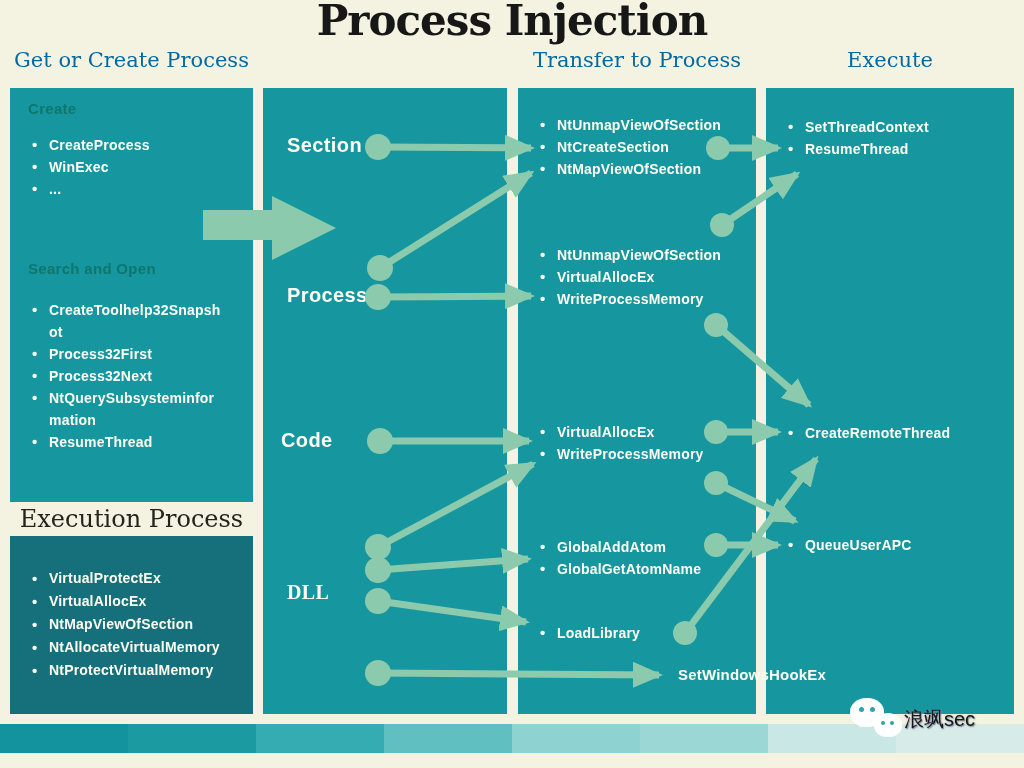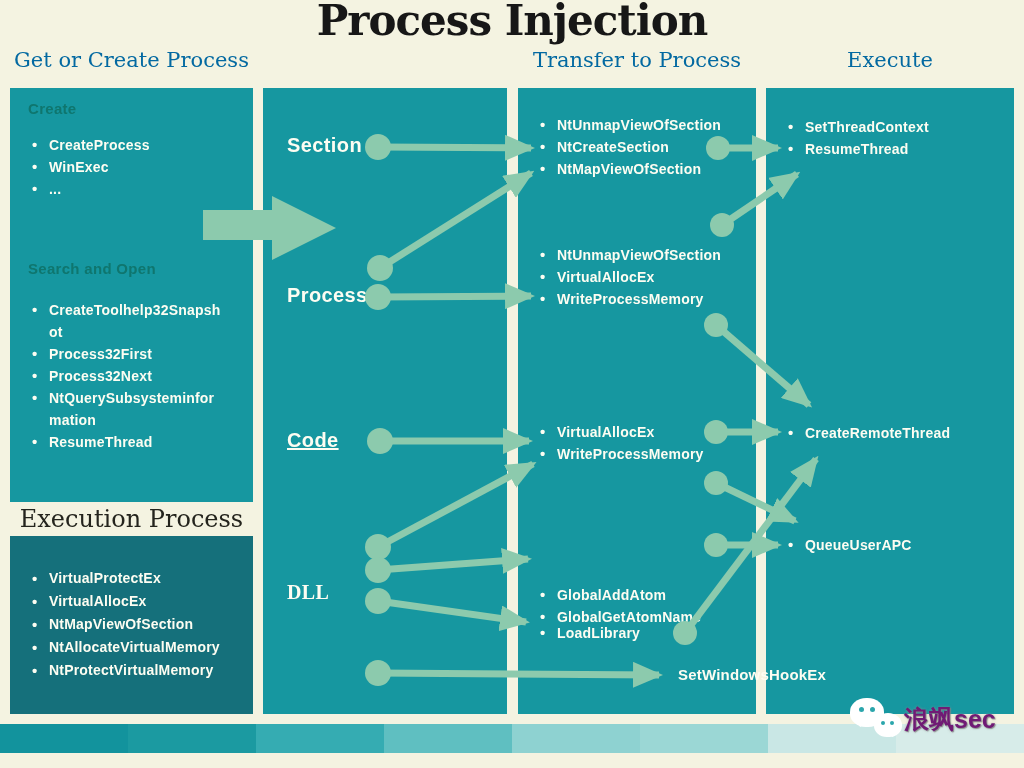--- a/index.html
+++ b/index.html
@@ -47,21 +47,21 @@
   .wechat{position:relative;width:56px;height:46px;flex:0 0 auto;}
   .bub1{position:absolute;left:2px;top:2px;width:34px;height:29px;background:#fff;
         border-radius:48% 48% 46% 46%;}
   .bub1::after{content:"";position:absolute;left:4px;bottom:-6px;width:0;height:0;
         border:6px solid transparent;border-top-color:#fff;transform:rotate(18deg);}
   .bub2{position:absolute;left:26px;top:17px;width:28px;height:24px;background:#fff;
         border-radius:50% 50% 46% 46%;}
   .bub2::after{content:"";position:absolute;right:4px;bottom:-5px;width:0;height:0;
         border:5px solid transparent;border-top-color:#fff;transform:rotate(-18deg);}
   .eye{position:absolute;width:5px;height:5px;border-radius:50%;background:#2ba6ac;}
-  .wm-text{font-size:25px;font-weight:700;color:#701a75;
+  .wm-text{font-size:20px;font-weight:400;color:#0f172a;
            text-shadow:1px 1px 1px rgba(130,130,130,.85),0 0 3px rgba(150,150,150,.6);
            white-space:nowrap;}
 </style>
 </head>
 <body>
 
 <div id="canvas">
 
   <div class="title serif">Process Injection</div>
   <div class="colhead serif" style="left:10px;width:243px;">Get or Create Process</div>
@@ -89,39 +89,39 @@
     <li>VirtualProtectEx</li>
     <li>VirtualAllocEx</li>
     <li>NtMapViewOfSection</li>
     <li>NtAllocateVirtualMemory</li>
     <li>NtProtectVirtualMemory</li>
   </ul>
 
   <div class="panel" style="left:263px;top:88px;width:244px;height:626px;"></div>
   <div class="inj-label" style="left:287px;top:134px;">Section</div>
   <div class="inj-label" style="left:287px;top:284px;">Process</div>
-  <div class="inj-label" style="left:287px;top:429px;text-decoration:underline;">Code</div>
+  <div class="inj-label" style="left:281px;top:429px;">Code</div>
   <div class="inj-label" style="left:287px;top:581px;font-family:Liberation Serif, serif;">DLL</div>
 
   <div class="panel" style="left:518px;top:88px;width:238px;height:626px;"></div>
   <ul class="blist" style="left:538px;top:114px;">
     <li>NtUnmapViewOfSection</li>
     <li>NtCreateSection</li>
     <li>NtMapViewOfSection</li>
   </ul>
   <ul class="blist" style="left:538px;top:244px;">
     <li>NtUnmapViewOfSection</li>
     <li>VirtualAllocEx</li>
     <li>WriteProcessMemory</li>
   </ul>
   <ul class="blist" style="left:538px;top:421px;">
     <li>VirtualAllocEx</li>
     <li>WriteProcessMemory</li>
   </ul>
-  <ul class="blist" style="left:538px;top:536px;margin-top:48px;">
+  <ul class="blist" style="left:538px;top:536px;">
     <li>GlobalAddAtom</li>
     <li>GlobalGetAtomName</li>
   </ul>
   <ul class="blist" style="left:538px;top:622px;">
     <li>LoadLibrary</li>
   </ul>
   <div class="hook-label" style="left:678px;top:666px;z-index:6;">SetWindowsHookEx</div>
 
   <div class="panel" style="left:766px;top:88px;width:248px;height:626px;"></div>
   <ul class="blist" style="left:786px;top:116px;">

